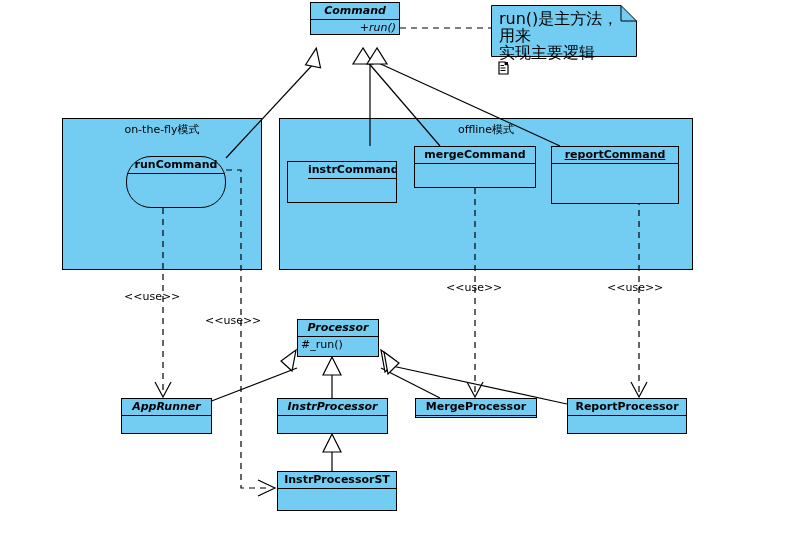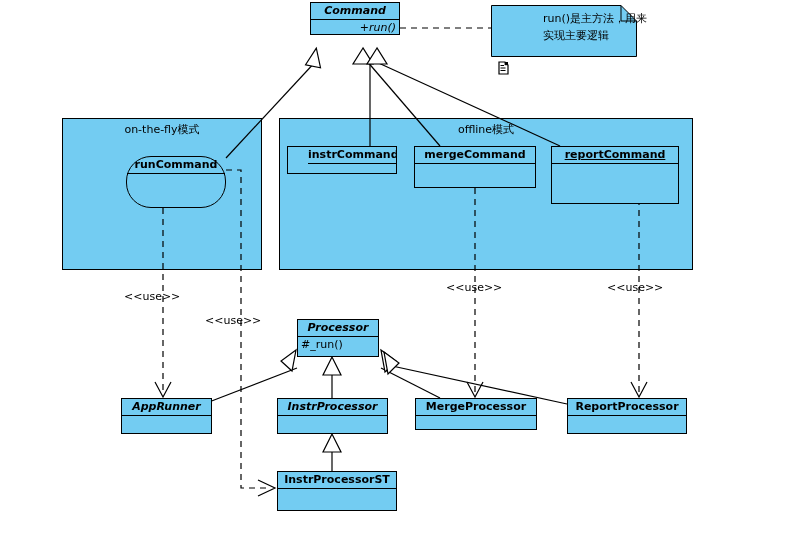--- a/index.html
+++ b/index.html
@@ -81,24 +81,23 @@
 
   
   .uml-note {
     position: absolute;
   }
   .uml-note .note-text {
     position: absolute;
     left: 8px;
     top: 5px;
     width: 124px;
-    font-size: 11px;
+    font-size: 16px;
     line-height: 17px;
     color: #000000;
-    margin-left: 44px;
   }
 
   
   .edge-label {
     position: absolute;
     font-size: 11px;
     color: #000000;
     white-space: nowrap;
     background: transparent;
   }
@@ -182,21 +181,21 @@
   <div class="uml-class abstract" style="left:310px; top:2px; width:90px; height:33px;">
     <div class="title">Command</div>
     <div class="compartment" style="font-style:italic;text-align:right;">+run()</div>
   </div>
 
   <div class="uml-class" style="left:126px; top:156px; width:100px; height:52px;border-radius:25px;">
     <div class="title">runCommand</div>
     <div class="compartment empty"></div>
   </div>
 
-  <div class="uml-class" style="left:287px; top:146px; width:110px; height:28px;padding-left:20px;">
+  <div class="uml-class" style="left:287px; top:161px; width:110px; height:42px;padding-left:20px;">
     <div class="title">instrCommand</div>
     <div class="compartment empty"></div>
   </div>
 
   <div class="uml-class" style="left:414px; top:146px; width:122px; height:42px;">
     <div class="title">mergeCommand</div>
     <div class="compartment empty"></div>
   </div>
 
   <div class="uml-class" style="left:551px; top:146px; width:128px; height:58px;text-decoration:underline;">
@@ -212,21 +211,21 @@
   <div class="uml-class" style="left:121px; top:398px; width:91px; height:36px;font-style:italic;">
     <div class="title">AppRunner</div>
     <div class="compartment empty"></div>
   </div>
 
   <div class="uml-class abstract" style="left:277px; top:398px; width:111px; height:36px;">
     <div class="title">InstrProcessor</div>
     <div class="compartment empty"></div>
   </div>
 
-  <div class="uml-class" style="left:415px; top:398px; width:122px; height:32px;">
+  <div class="uml-class" style="left:415px; top:398px; width:122px; height:20px;">
     <div class="title">MergeProcessor</div>
     <div class="compartment empty"></div>
   </div>
 
   <div class="uml-class" style="left:567px; top:398px; width:120px; height:36px;">
     <div class="title">ReportProcessor</div>
     <div class="compartment empty"></div>
   </div>
 
   <div class="uml-class" style="left:277px; top:471px; width:120px; height:40px;">

